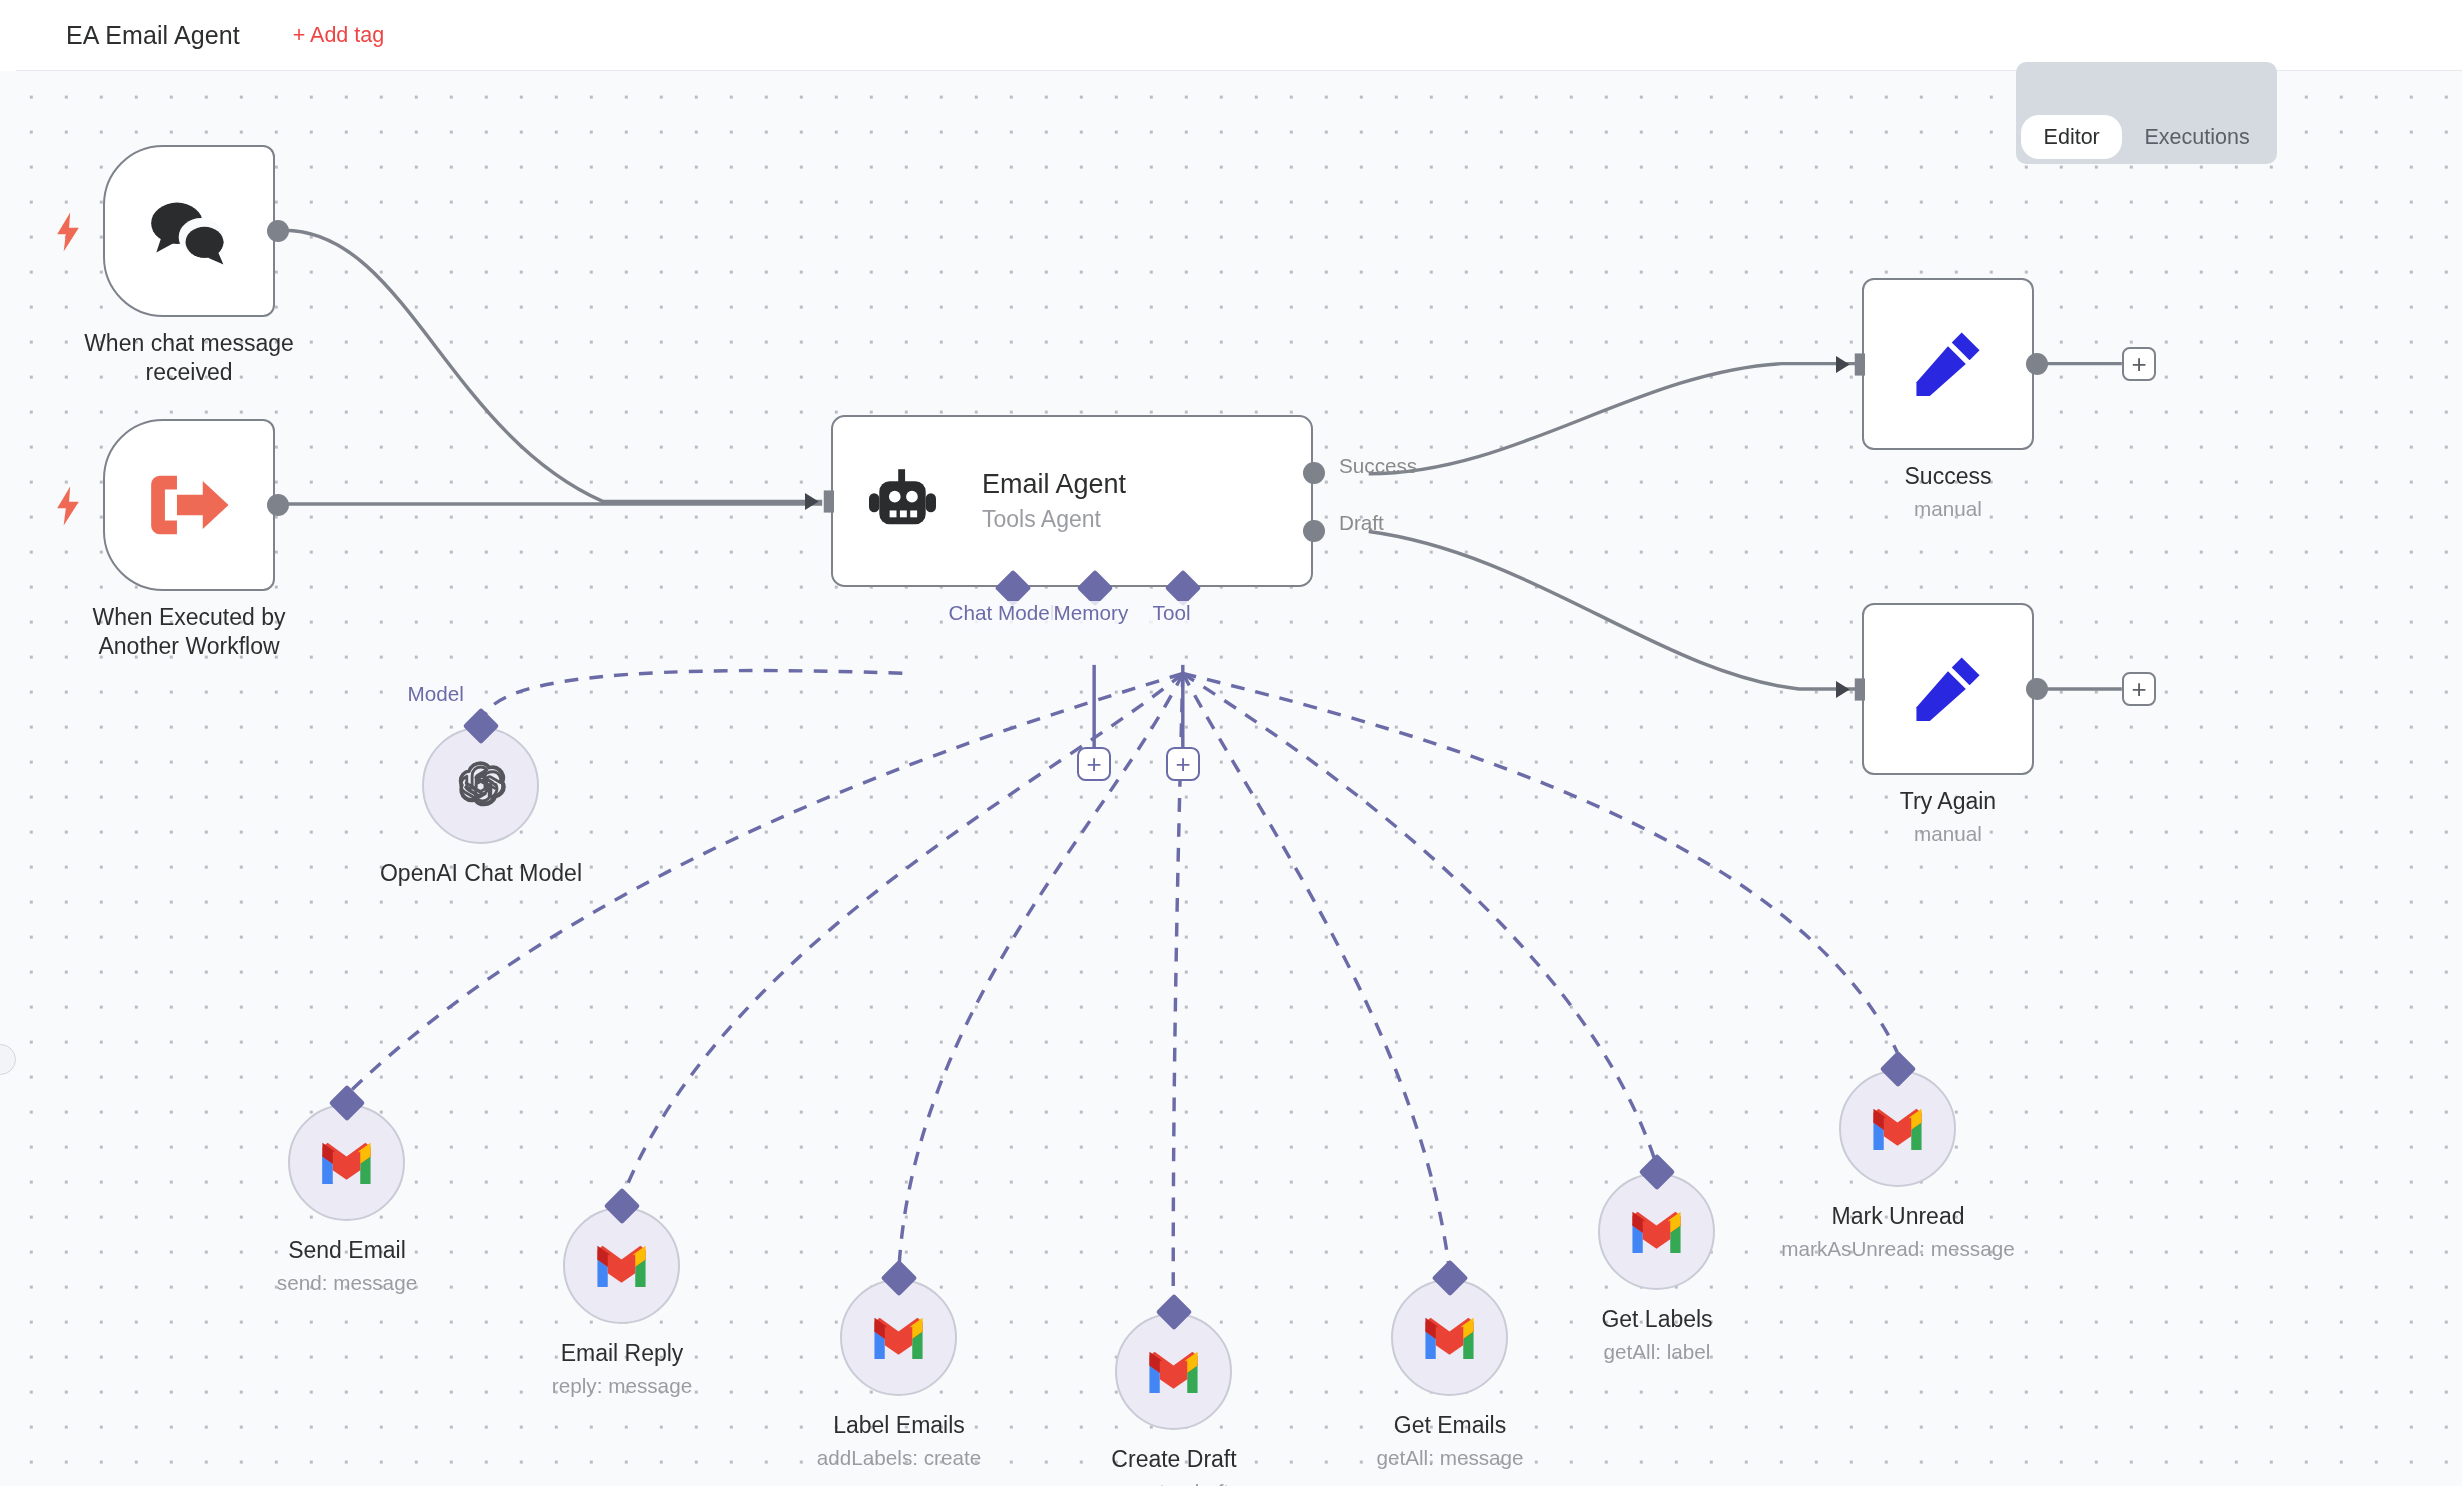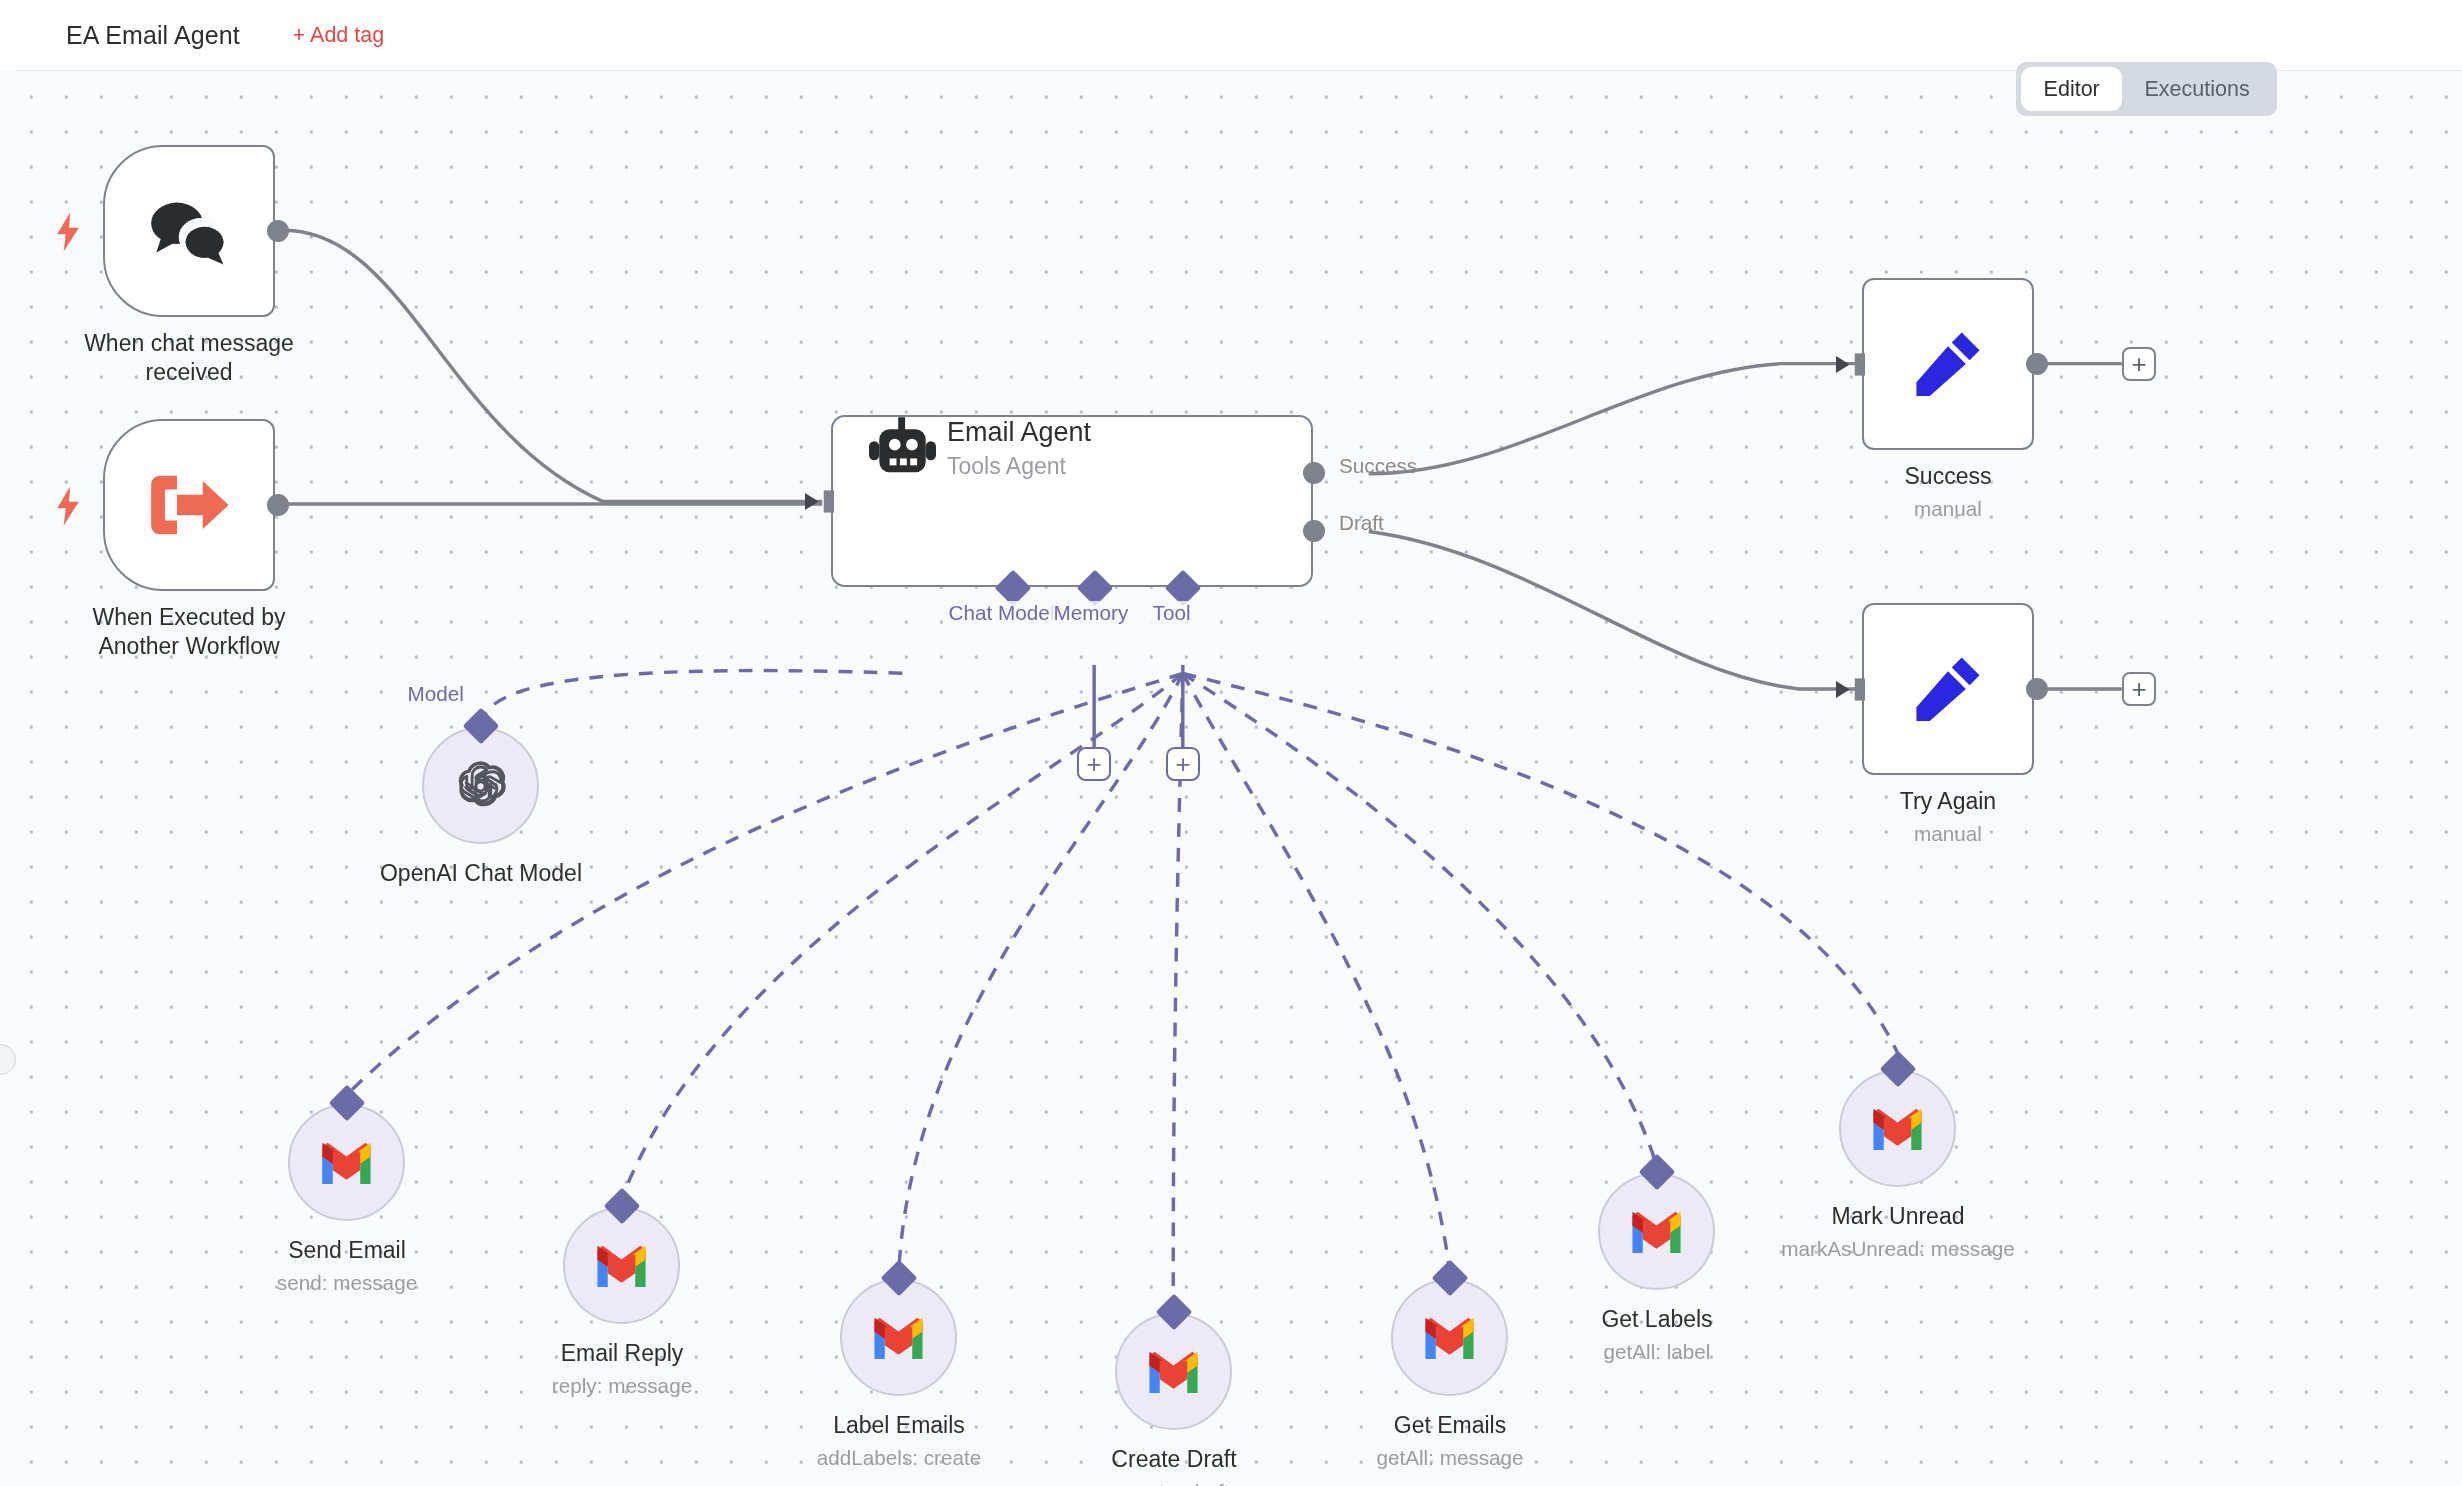--- a/index.html
+++ b/index.html
@@ -41,24 +41,25 @@
     top: 62px; left: 2016px;
     display: flex;
     background: #d5d9e0;
     border-radius: 10.3px;
     padding: 5.2px;
     z-index: 50;
   }
   .tabswitch .tab {
     font-size: 21.5px;
     padding: 9.5px 22.4px;
-    border-radius: 11px;
+    border-radius: 18px;
     color: #5b5f66;
     cursor: pointer;
     white-space: nowrap;
+    margin-top: 48px;
   }
   .tabswitch .tab.active {
     background: #ffffff;
     color: #2d2e2e;
   }
 
   
   .canvas {
     position: absolute;
     top: 71px; left: 0;
@@ -140,23 +141,23 @@
     color: #6b6ba8;
     border-radius: 8.6px;
   }
 
   
   .agent {
     width: 482px; height: 172px;
     background: #fff;
     border: 2.6px solid #7d828b;
     border-radius: 13.8px;
-    display: flex; align-items: flex-start;
+    display: flex; align-items: center;
     padding-left: 36px;
-    gap: 11px;
+    gap: 46px;
     cursor: pointer;
   }
   .agent-text .agent-title { font-size: 27px; color: #2d2e2e; }
   .agent-text .agent-sub { font-size: 23px; color: #9a9ca2; margin-top: 5.2px; }
 
   .io-label {
     position: absolute;
     font-size: 20.7px;
     color: #8a8a8a;
     white-space: nowrap;

